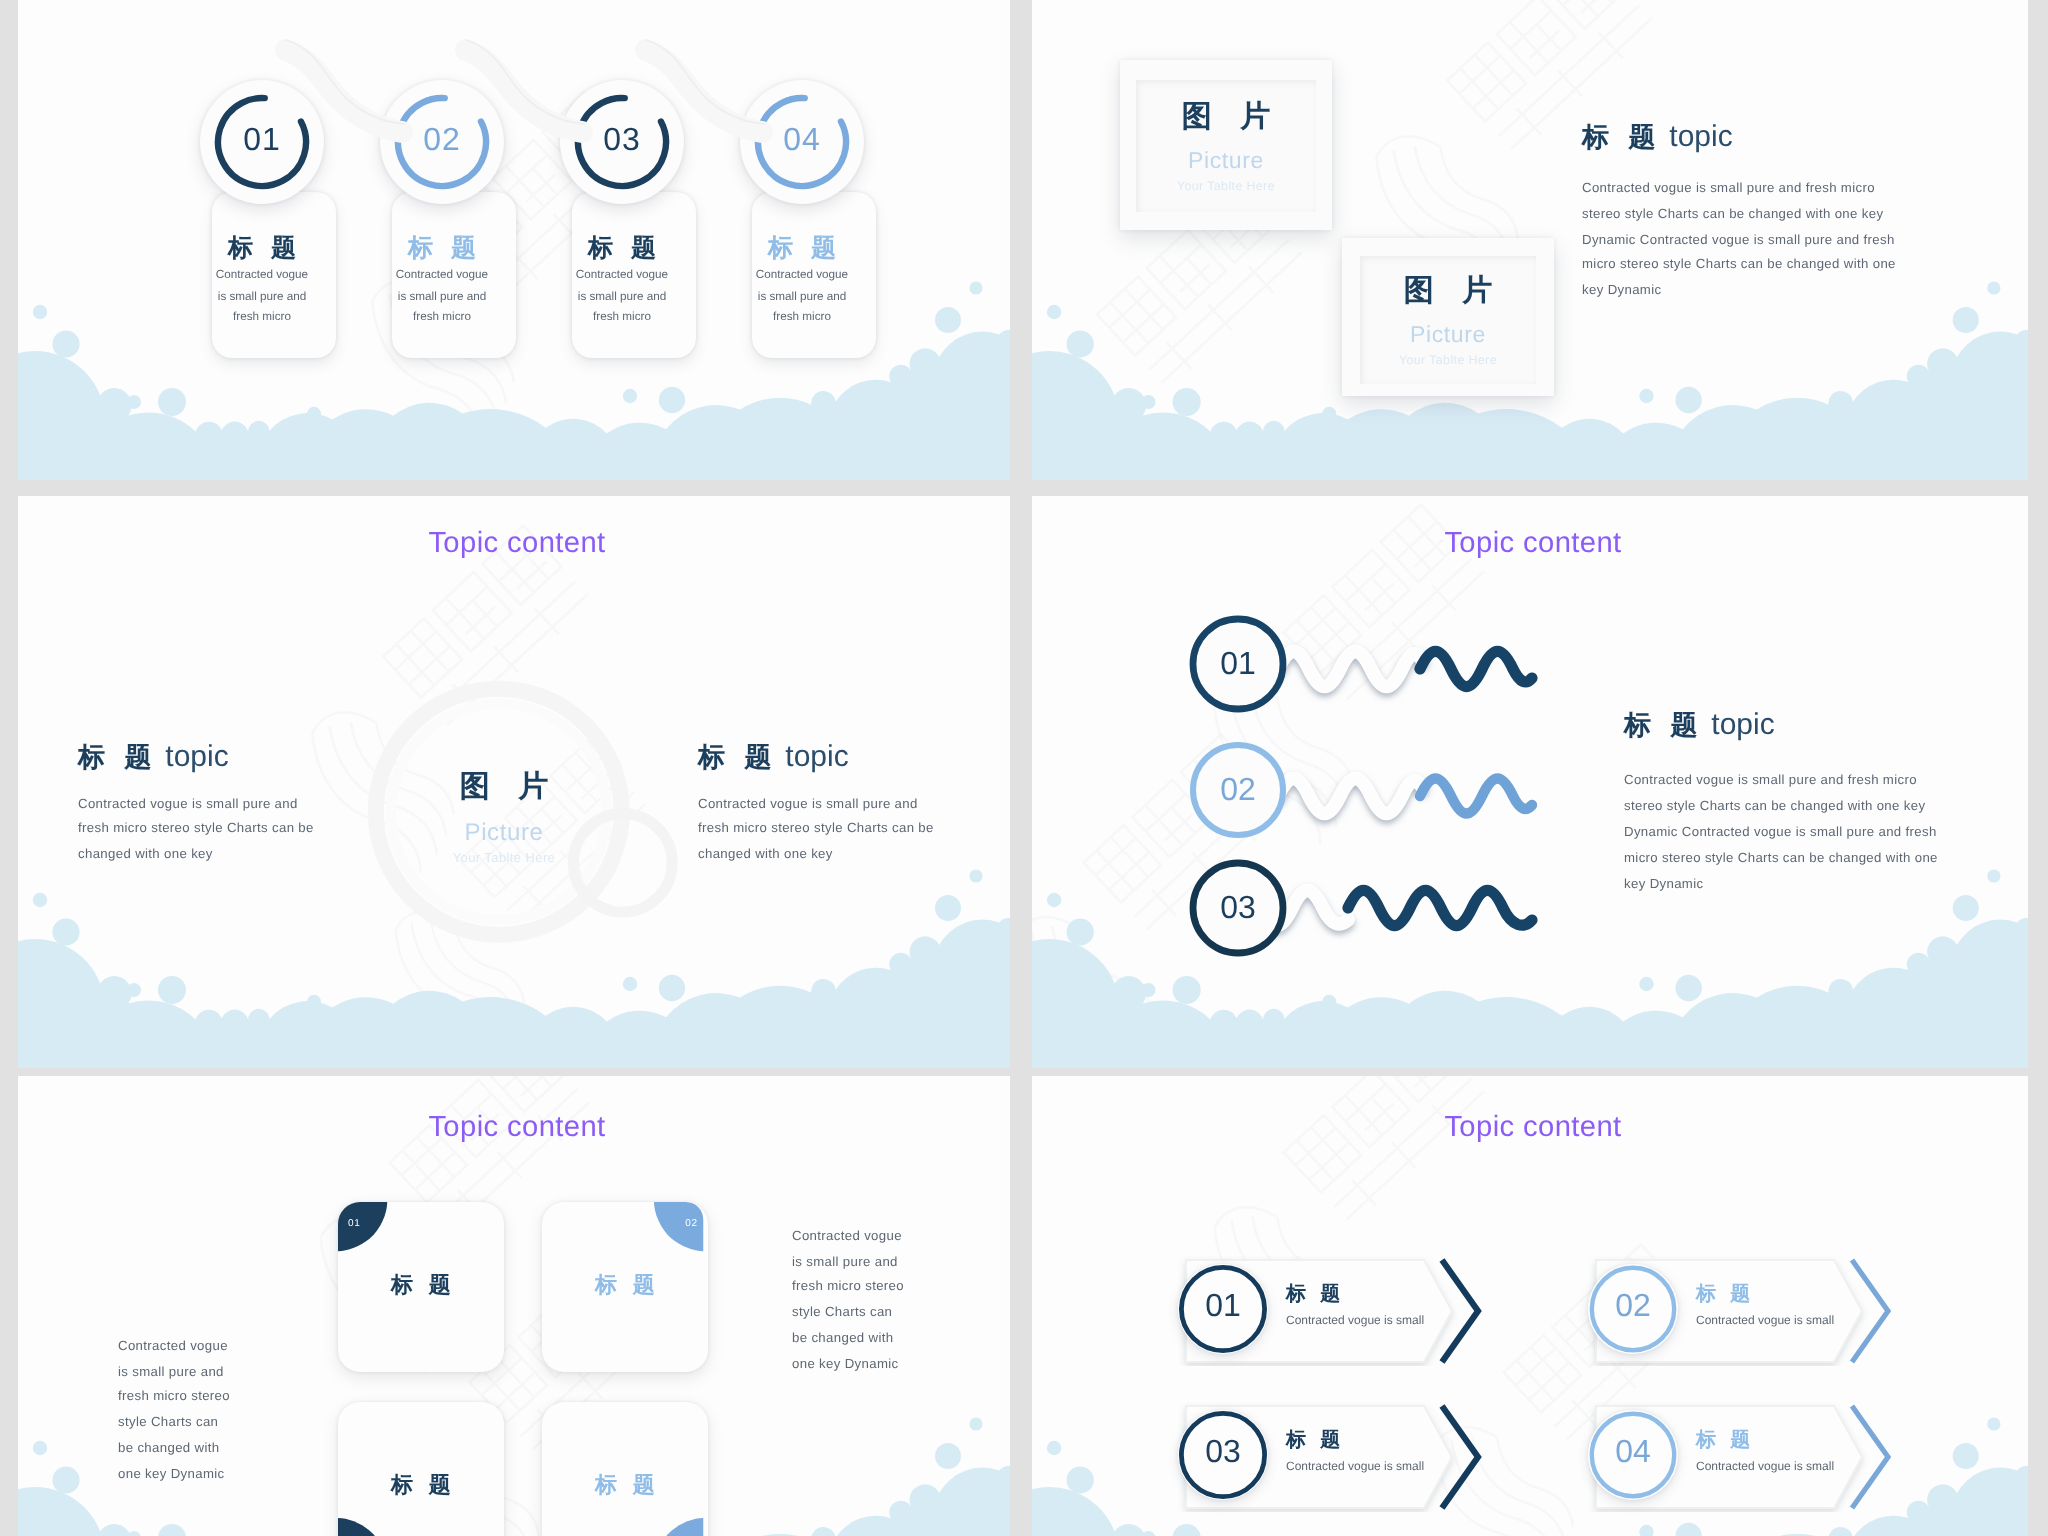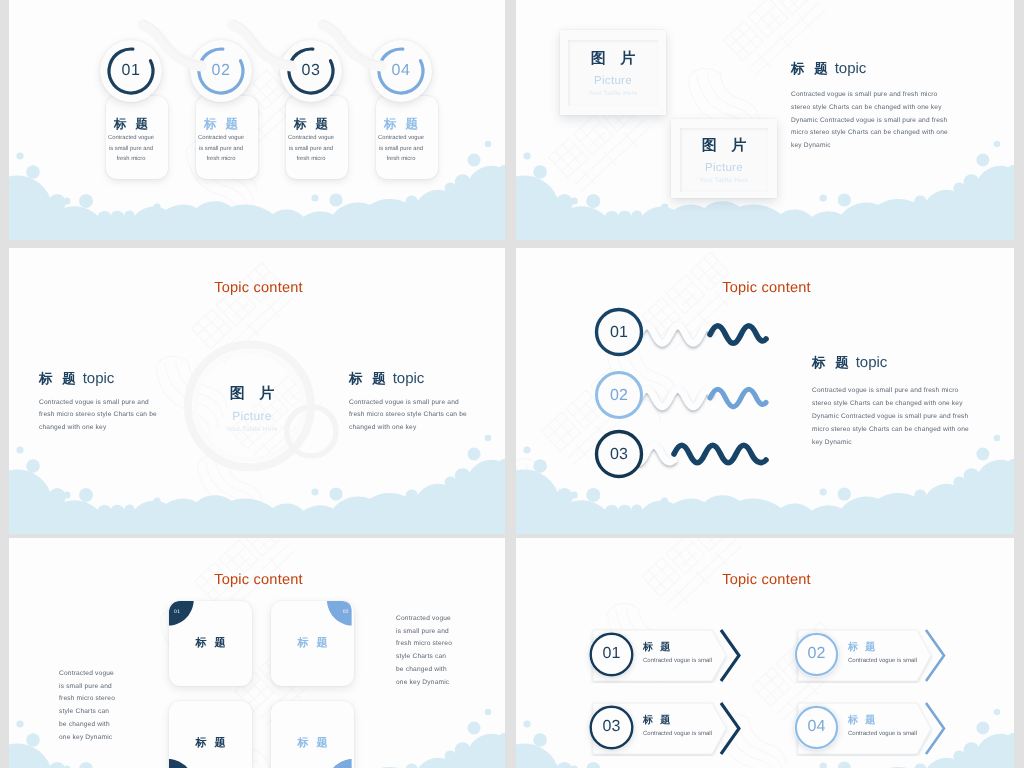--- a/index.html
+++ b/index.html
@@ -16,22 +16,22 @@
   .foam{position:absolute;left:0;bottom:0;width:100%;height:42%;
         pointer-events:none;}
   .foam svg{display:block;width:100%;height:100%;}
 
   
   .wm{position:absolute;left:0;top:0;width:100%;height:100%;
       pointer-events:none;}
   .wm svg{display:block;width:100%;height:100%;}
 
   
-  .topic{position:absolute;width:100%;text-align:center;color:#c2410c;
-      font-size:14.6px;letter-spacing:.2px;padding-left:3px;box-sizing:border-box;margin-top:16px;}
+  .topic{position:absolute;width:100%;text-align:center;color:#8b5cf6;
+      font-size:14.6px;letter-spacing:.2px;padding-left:3px;box-sizing:border-box;}
   .cnh{color:#1d3f5e;font-weight:bold;letter-spacing:.22em;white-space:nowrap;}
   .s1ttl.cnh,.sqttl.cnh{text-indent:.22em;}
   .cnh.lt{color:#8fbde8;}
   .para{color:#5d6773;line-height:1.85;letter-spacing:.18px;}
 
   
   .s1card{position:absolute;background:#fdfdfd;border-radius:10px;
      box-shadow:0 3px 7px rgba(70,80,100,.11), 0 0 2px rgba(70,80,100,.14);}
   .s1circ{position:absolute;border-radius:50%;background:#fcfcfc;
      box-shadow:0 3px 8px rgba(70,80,100,.14), 0 0 2px rgba(70,80,100,.12);}

